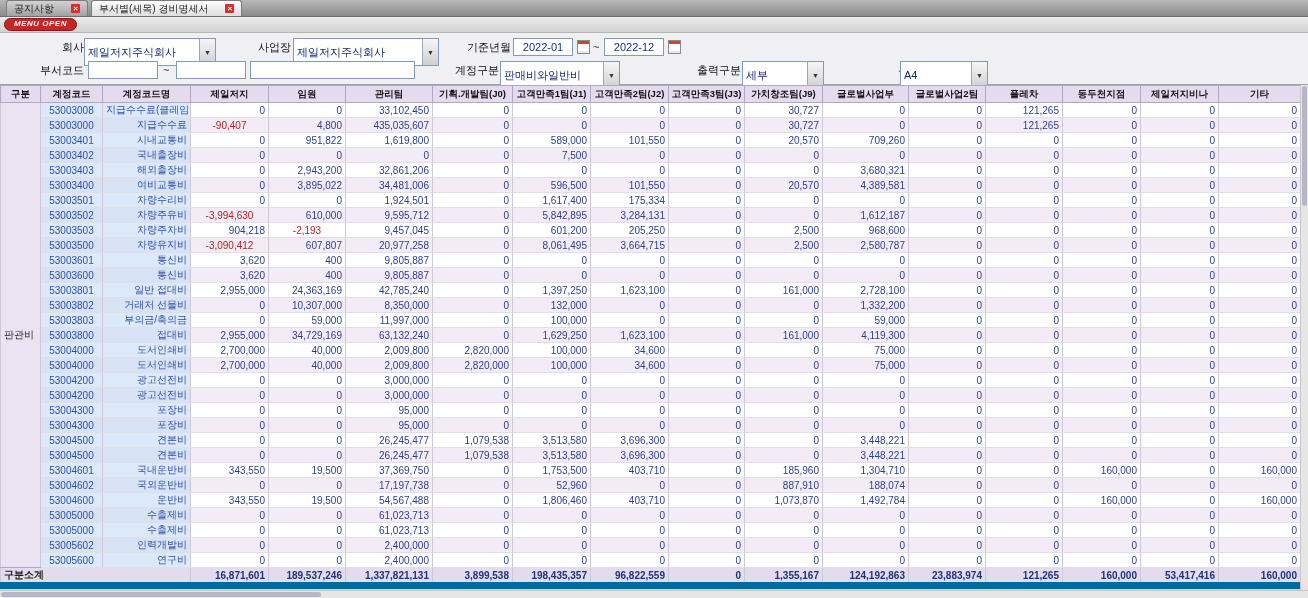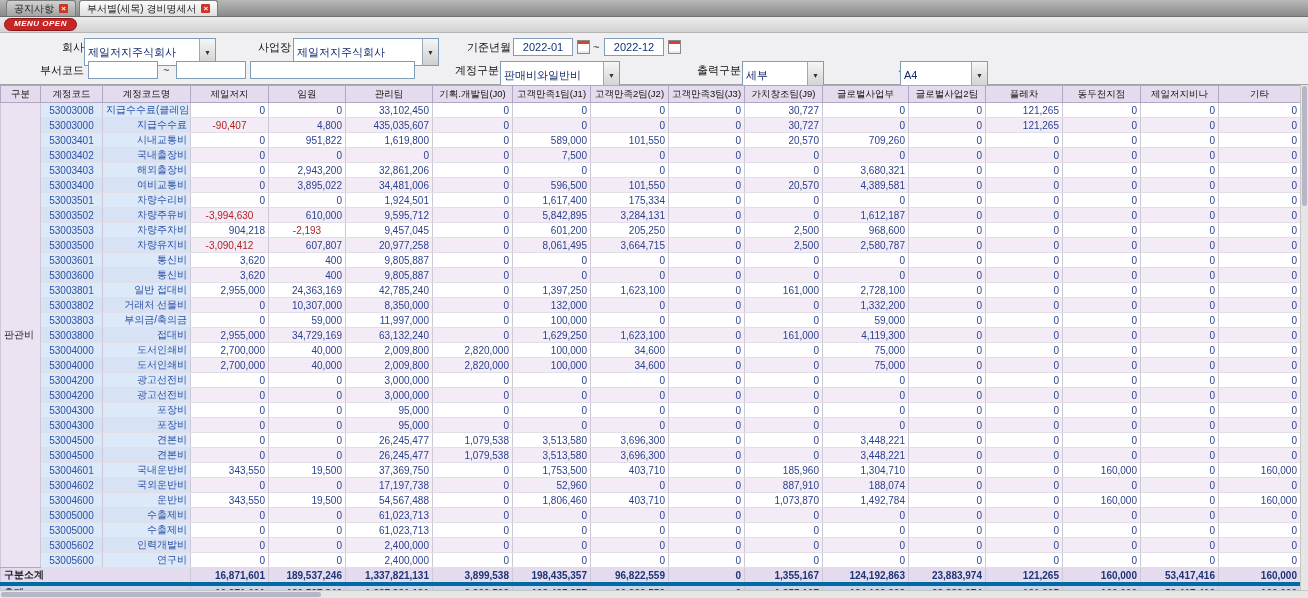--- a/index.html
+++ b/index.html
@@ -2,21 +2,21 @@
 <html><head>
 <meta charset="utf-8">
 <style>
   html,body{margin:0;padding:0;}
   .screen{position:relative;width:1308px;height:598px;overflow:hidden;background:#f0f0f0;
           font-family:"Liberation Sans","DejaVu Sans",sans-serif;}
 
   
   .tabbar{height:17px;background:linear-gradient(#b9b9b9,#8a8a8a);border-bottom:1px solid #6f6f6f;
           display:flex;align-items:flex-end;padding-left:6px;gap:3px;box-sizing:border-box;}
-  .tab{height:15px;display:flex;align-items:center;gap:5px;padding:0 7px;font-size:10px;color:#222;
+  .tab{height:15px;display:flex;align-items:center;gap:17px;padding:0 7px;font-size:10px;color:#222;
        border:1px solid #7b7b7b;border-bottom:none;border-radius:3px 3px 0 0;
        background:linear-gradient(#d2d2d2,#a2a2a2);white-space:nowrap;}
   .tab.active{background:linear-gradient(#fdfdfd,#dedede);}
   .closebox{width:9px;height:9px;background:#cf3425;color:#fff;font-size:8px;line-height:9px;
             text-align:center;border-radius:1px;font-weight:bold;}
 
   
   .menubar{height:16px;background:linear-gradient(#ececec,#d2d2d2);border-bottom:1px solid #b5b5b5;
            display:flex;align-items:center;padding-left:4px;box-sizing:border-box;}
   .menu-open{background:#c62626;border:1px solid #8c1515;color:#fff;font-size:8px;font-weight:bold;
@@ -34,33 +34,33 @@
   .tinput{position:absolute;height:18px;box-sizing:border-box;border:1px solid #7f9db9;background:#fff;
           font-size:11px;color:#13307a;text-align:center;padding:0 2px;font-family:Liberation Sans, sans-serif;}
   .tinput.lefty{text-align:left;}
   .tilde{position:absolute;font-size:11px;line-height:18px;color:#333;}
   .cal{position:absolute;width:13px;height:14px;box-sizing:border-box;border:1px solid #8a8a8a;
        background:linear-gradient(180deg,#cf4436 0 3px,#fdfdfd 3px);box-shadow:inset 0 -2px 0 #e8e8ef;}
 
   
   .grid-wrap{position:absolute;top:85px;left:0;width:1300px;bottom:8px;overflow:hidden;background:#fff;}
   table{border-collapse:collapse;table-layout:fixed;width:1300px;font-size:10px;}
-  th{height:16px;background:#e4dcee;border:1px solid #b2a6c5;font-weight:normal;color:#111;
+  th{height:16px;background:#e4dcee;border:1px solid #b2a6c5;font-weight:bold;color:#111;
      padding:0 1px;overflow:hidden;white-space:nowrap;font-size:9.5px;}
   td{height:14.8px;border-left:1px solid #ccc8d6;border-right:1px solid #ccc8d6;border-bottom:1px solid #e1dee7;
      padding:0 3px;overflow:hidden;white-space:nowrap;color:#2a3f8f;box-sizing:border-box;}
   tr.stripe td{background:#f3ecf6;}
   td.code{background:#dce9f8;color:#2d50a5;text-align:center;}
   td.name{background:#dce9f8;color:#2d50a5;text-align:right;}
   tr.stripe td.code,tr.stripe td.name{background:#d7e3f4;}
   td.num{text-align:right;}
   td.neg{color:#b32222;text-align:center;}
   td.group-cell{background:#ebe3f1;color:#222;text-align:left;vertical-align:middle;
                 border-bottom:1px solid #b2a6c5;}
-  tr.subtotal-row td{background:#e4dcee;font-weight:bold;color:#222;border-bottom:4px solid #0369a1;margin-top:23px;}
+  tr.subtotal-row td{background:#e4dcee;font-weight:bold;color:#222;border-bottom:7px solid #0369a1;margin-top:23px;}
   tr.subtotal-row td.num{color:#1d3478;}
   tr.total-row td{background:#c9d6ec;font-weight:bold;color:#1d3478;border-bottom:1px solid #9fb0cc;}
   td.rowlabel{text-align:left;}
 
   
   .vscroll{position:absolute;top:85px;right:0;width:8px;bottom:8px;background:#e6e6e6;border-left:1px solid #c6c6c6;box-sizing:border-box;}
   .vthumb{position:absolute;top:1px;left:1px;right:1px;height:120px;background:#b6b6c6;border-radius:3px;}
   .hscroll{position:absolute;left:0;right:0;bottom:0;height:8px;background:#e6e6e6;border-top:1px solid #c6c6c6;box-sizing:border-box;}
   .hthumb{position:absolute;top:1px;left:1px;bottom:1px;width:320px;background:#b6b6c6;border-radius:3px;}
 </style>

